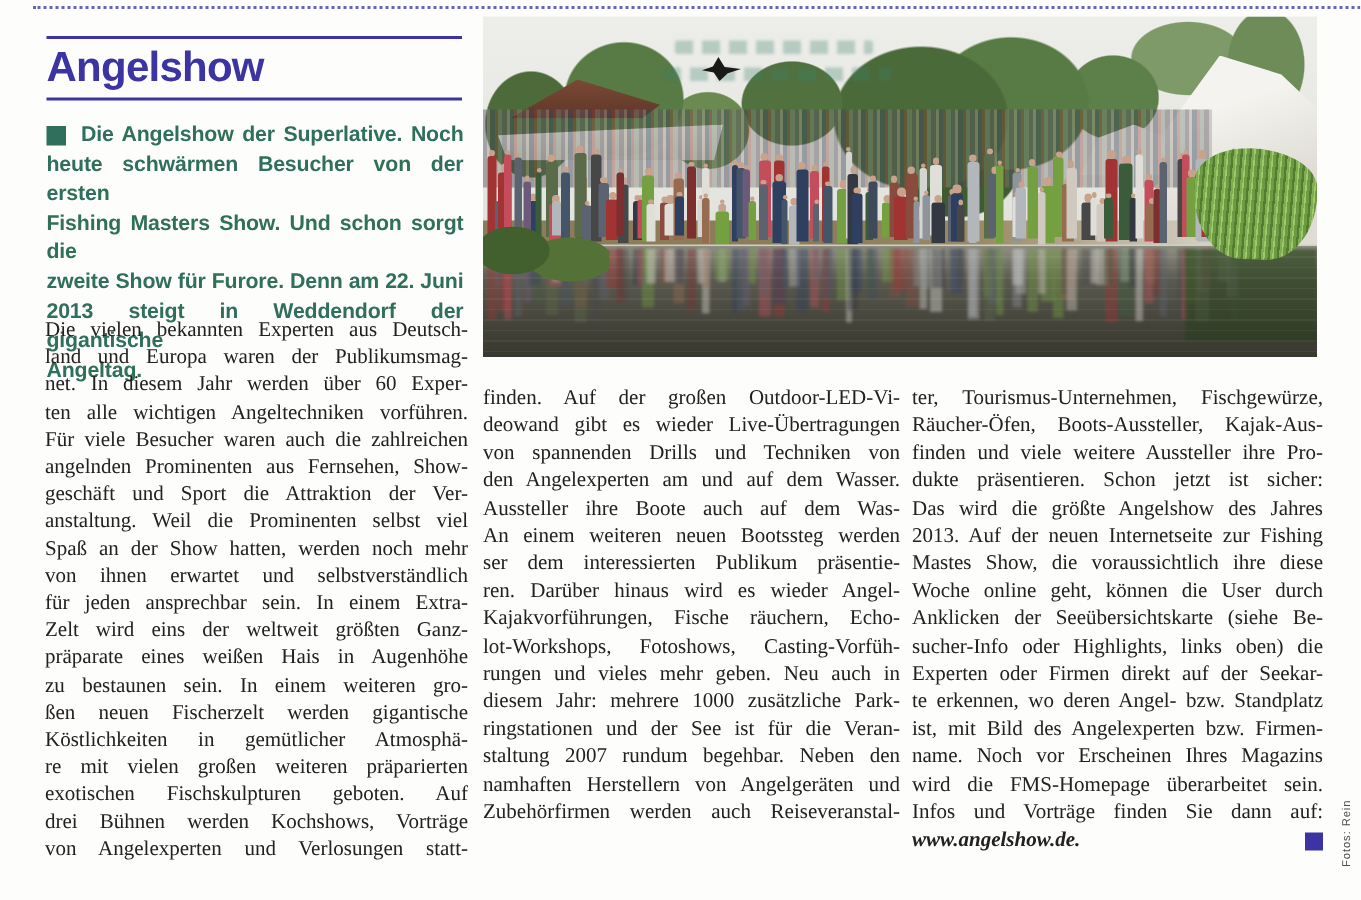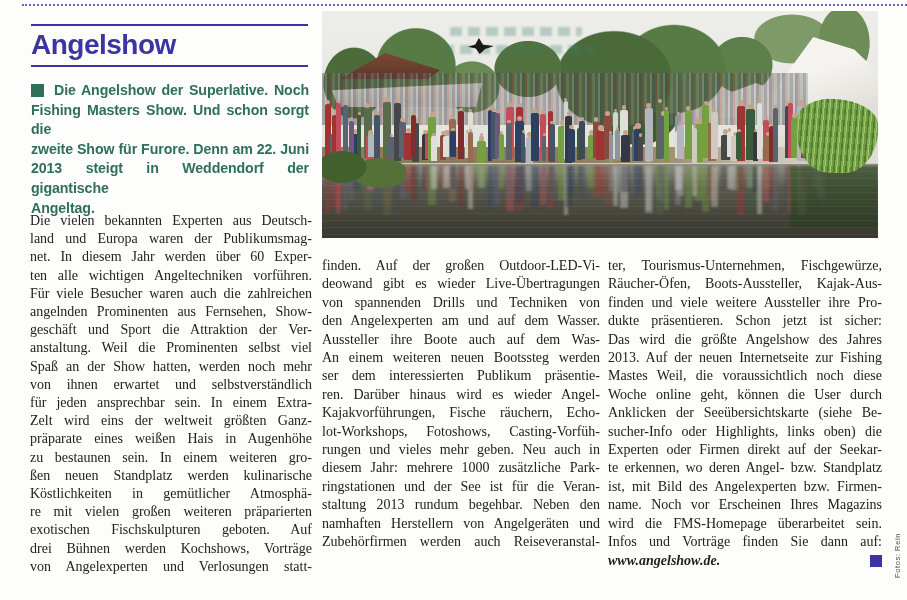--- a/index.html
+++ b/index.html
@@ -92,20 +92,21 @@
   <div class="header">
     <div class="rule-solid"></div>
     <div class="title">Angelshow</div>
     <div class="rule-solid"></div>
   </div>
 
   <div class="intro">
     <span class="intro-bullet"></span>
     <div>
         <div class="tline">Die Angelshow der Superlative. Noch</div>
+        <div class="tline">heute schwärmen Besucher von der ersten</div>
         <div class="tline">Fishing Masters Show. Und schon sorgt die</div>
         <div class="tline">zweite Show für Furore. Denn am 22. Juni</div>
         <div class="tline">2013 steigt in Weddendorf der gigantische</div>
         <div class="tline">Angeltag.</div>
       </div>
   </div>
 
   <div class="bodycol" id="col1">
     <div>
         <div class="tline">Die vielen bekannten Experten aus Deutsch-</div>
@@ -115,21 +116,21 @@
         <div class="tline">Für viele Besucher waren auch die zahlreichen</div>
         <div class="tline">angelnden Prominenten aus Fernsehen, Show-</div>
         <div class="tline">geschäft und Sport die Attraktion der Ver-</div>
         <div class="tline">anstaltung. Weil die Prominenten selbst viel</div>
         <div class="tline">Spaß an der Show hatten, werden noch mehr</div>
         <div class="tline">von ihnen erwartet und selbstverständlich</div>
         <div class="tline">für jeden ansprechbar sein. In einem Extra-</div>
         <div class="tline">Zelt wird eins der weltweit größten Ganz-</div>
         <div class="tline">präparate eines weißen Hais in Augenhöhe</div>
         <div class="tline">zu bestaunen sein. In einem weiteren gro-</div>
-        <div class="tline">ßen neuen Standplatz werden kulinarische</div>
+        <div class="tline">ßen neuen Fischerzelt werden gigantische</div>
         <div class="tline">Köstlichkeiten in gemütlicher Atmosphä-</div>
         <div class="tline">re mit vielen großen weiteren präparierten</div>
         <div class="tline">exotischen Fischskulpturen geboten. Auf</div>
         <div class="tline">drei Bühnen werden Kochshows, Vorträge</div>
         <div class="tline">von Angelexperten und Verlosungen statt-</div>
       </div>
   </div>
 
   <div class="bodycol" id="col2">
     <div>
@@ -139,35 +140,35 @@
         <div class="tline">den Angelexperten am und auf dem Wasser.</div>
         <div class="tline">Aussteller ihre Boote auch auf dem Was-</div>
         <div class="tline">An einem weiteren neuen Bootssteg werden</div>
         <div class="tline">ser dem interessierten Publikum präsentie-</div>
         <div class="tline">ren. Darüber hinaus wird es wieder Angel-</div>
         <div class="tline">Kajakvorführungen, Fische räuchern, Echo-</div>
         <div class="tline">lot-Workshops, Fotoshows, Casting-Vorfüh-</div>
         <div class="tline">rungen und vieles mehr geben. Neu auch in</div>
         <div class="tline">diesem Jahr: mehrere 1000 zusätzliche Park-</div>
         <div class="tline">ringstationen und der See ist für die Veran-</div>
-        <div class="tline">staltung 2013 rundum begehbar. Neben den</div>
+        <div class="tline">staltung 2007 rundum begehbar. Neben den</div>
         <div class="tline">namhaften Herstellern von Angelgeräten und</div>
         <div class="tline">Zubehörfirmen werden auch Reiseveranstal-</div>
       </div>
   </div>
 
   <div class="bodycol" id="col3">
     <div>
         <div class="tline">ter, Tourismus-Unternehmen, Fischgewürze,</div>
         <div class="tline">Räucher-Öfen, Boots-Aussteller, Kajak-Aus-</div>
         <div class="tline">finden und viele weitere Aussteller ihre Pro-</div>
         <div class="tline">dukte präsentieren. Schon jetzt ist sicher:</div>
         <div class="tline">Das wird die größte Angelshow des Jahres</div>
         <div class="tline">2013. Auf der neuen Internetseite zur Fishing</div>
-        <div class="tline">Mastes Weil, die voraussichtlich noch diese</div>
+        <div class="tline">Mastes Show, die voraussichtlich ihre diese</div>
         <div class="tline">Woche online geht, können die User durch</div>
         <div class="tline">Anklicken der Seeübersichtskarte (siehe Be-</div>
         <div class="tline">sucher-Info oder Highlights, links oben) die</div>
         <div class="tline">Experten oder Firmen direkt auf der Seekar-</div>
         <div class="tline">te erkennen, wo deren Angel- bzw. Standplatz</div>
         <div class="tline">ist, mit Bild des Angelexperten bzw. Firmen-</div>
         <div class="tline">name. Noch vor Erscheinen Ihres Magazins</div>
         <div class="tline">wird die FMS-Homepage überarbeitet sein.</div>
         <div class="tline">Infos und Vorträge finden Sie dann auf:</div>
       </div>

